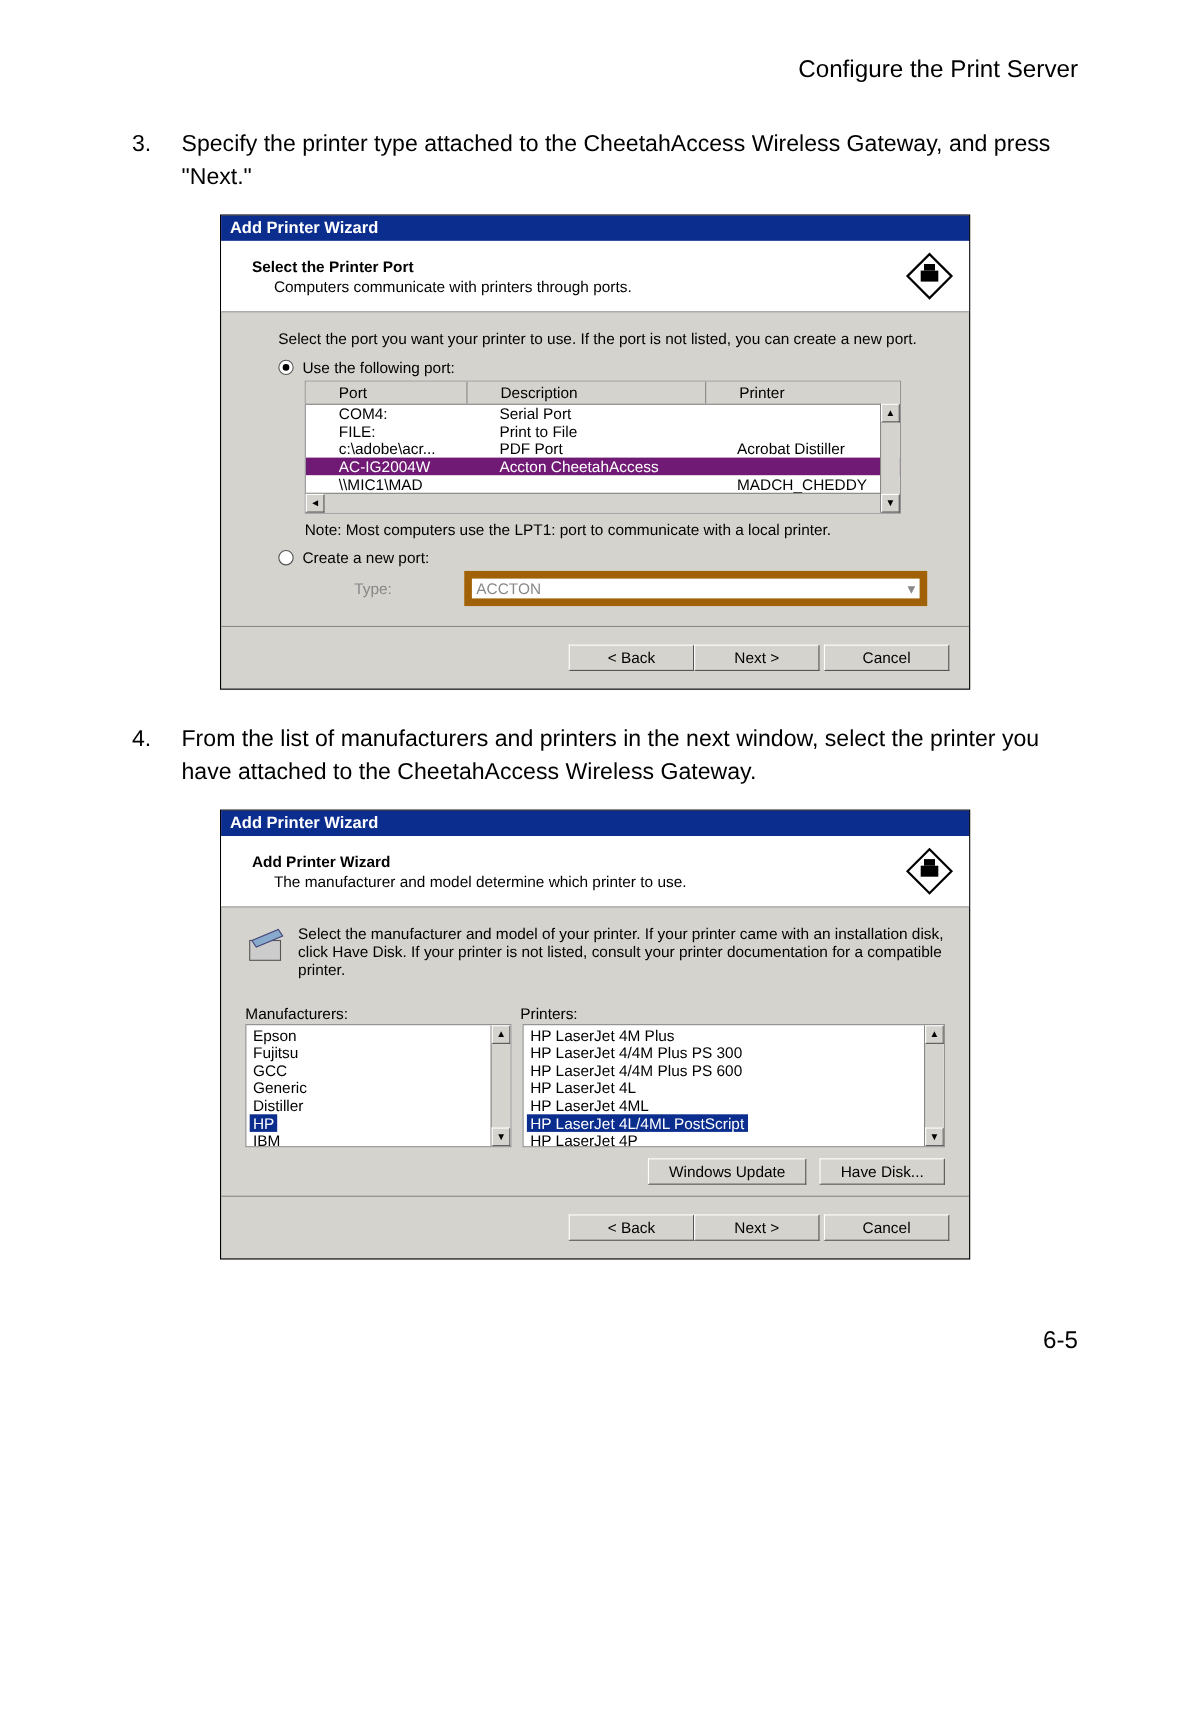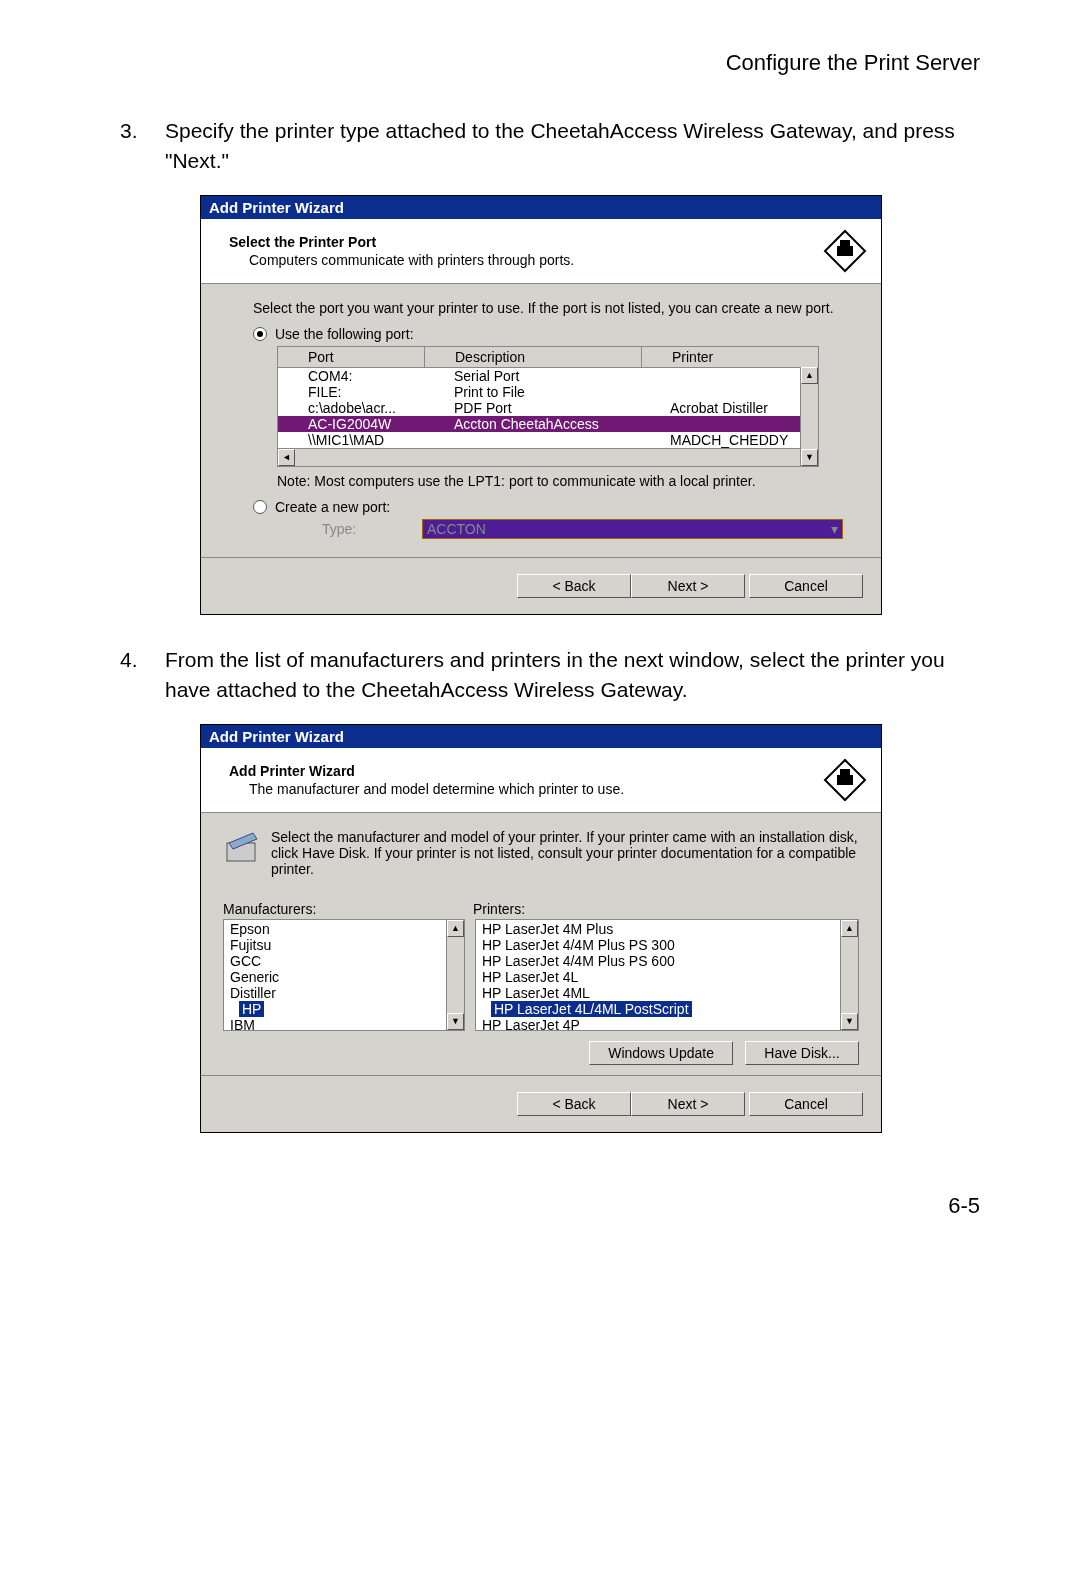--- a/index.html
+++ b/index.html
@@ -154,22 +154,22 @@
   }
   .type-row {
     display: flex;
     align-items: center;
     margin: 4px 0 0 24px;
     color: #888;
   }
   .type-label { width: 100px; margin-left: 45px; }
   .type-select {
     flex: 1;
-    background: #4c1d95;
-    border: 1px solid #a16207;
+    background: #ffffff;
+    border: 7px solid #a16207;
     display: flex;
     justify-content: space-between;
     padding: 1px 4px;
     color: #888;
   }
   .wiz-footer {
     border-top: 1px solid #888;
     padding: 16px 18px;
     display: flex;
     justify-content: flex-end;
@@ -223,21 +223,21 @@
   }
   .listbox .item {
     padding: 0 6px;
     white-space: nowrap;
   }
   .listbox .item.sel {
     background: #0b2d8e;
     color: #fff;
     display: inline-block;
     padding: 0 3px;
-    margin-left: 15px;
+    margin-left: 3px;
   }
   .listbox .vscroll {
     position: absolute;
     right: 0; top: 0; bottom: 0;
     width: 17px;
     background: #d5d3cd;
     border-left: 1px solid #888;
     display: flex; flex-direction: column; justify-content: space-between;
   }
   .below-lists {

